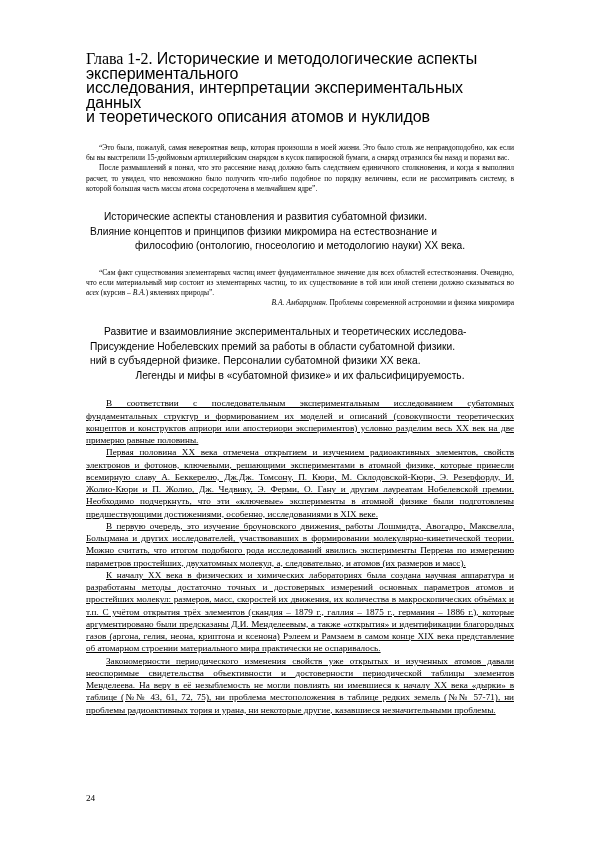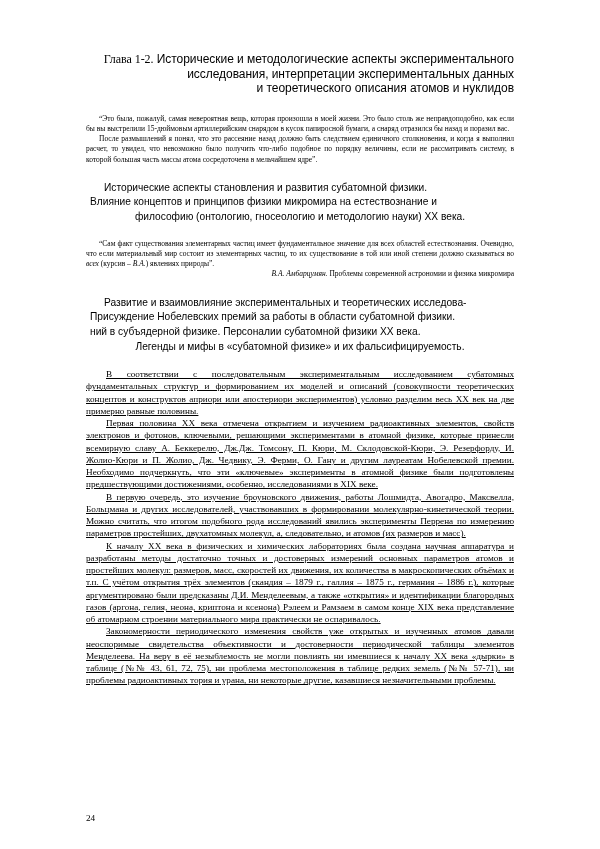--- a/index.html
+++ b/index.html
@@ -19,23 +19,23 @@
     position: absolute;
     left: 0; top: 0;
     width: 600px;
     height: 849px;
     box-sizing: border-box;
     padding: 52px 86px 0 86px;
   }
   
   .chapter-heading {
     font-family: "Liberation Sans", sans-serif;
-    font-size: 12px;
+    font-size: 16px;
     line-height: 14.6px;
-    text-align: right;
+    text-align: left;
     margin: 0 0 10px 0;
     letter-spacing: -0.05px;
   }
   .chapter-heading .ch-label {
     font-family: "Liberation Serif", serif;
   }
   
   .quote-block {
     font-size: 7.5px;
     line-height: 10.2px;
@@ -97,21 +97,21 @@
     margin: 0;
     text-indent: 20px;
   }
   .spacer-8 { height: 8px; }
   .spacer-10 { height: 10px; }
   .spacer-12 { height: 12px; }
   
   .folio {
     position: absolute;
     left: 86px;
-    top: 812px;
+    top: 792px;
     font-size: 9.2px;
     line-height: 12px;
   }
 </style>
 </head>
 <body>
 
 <div class="page">
 
   <div class="chapter-heading">

